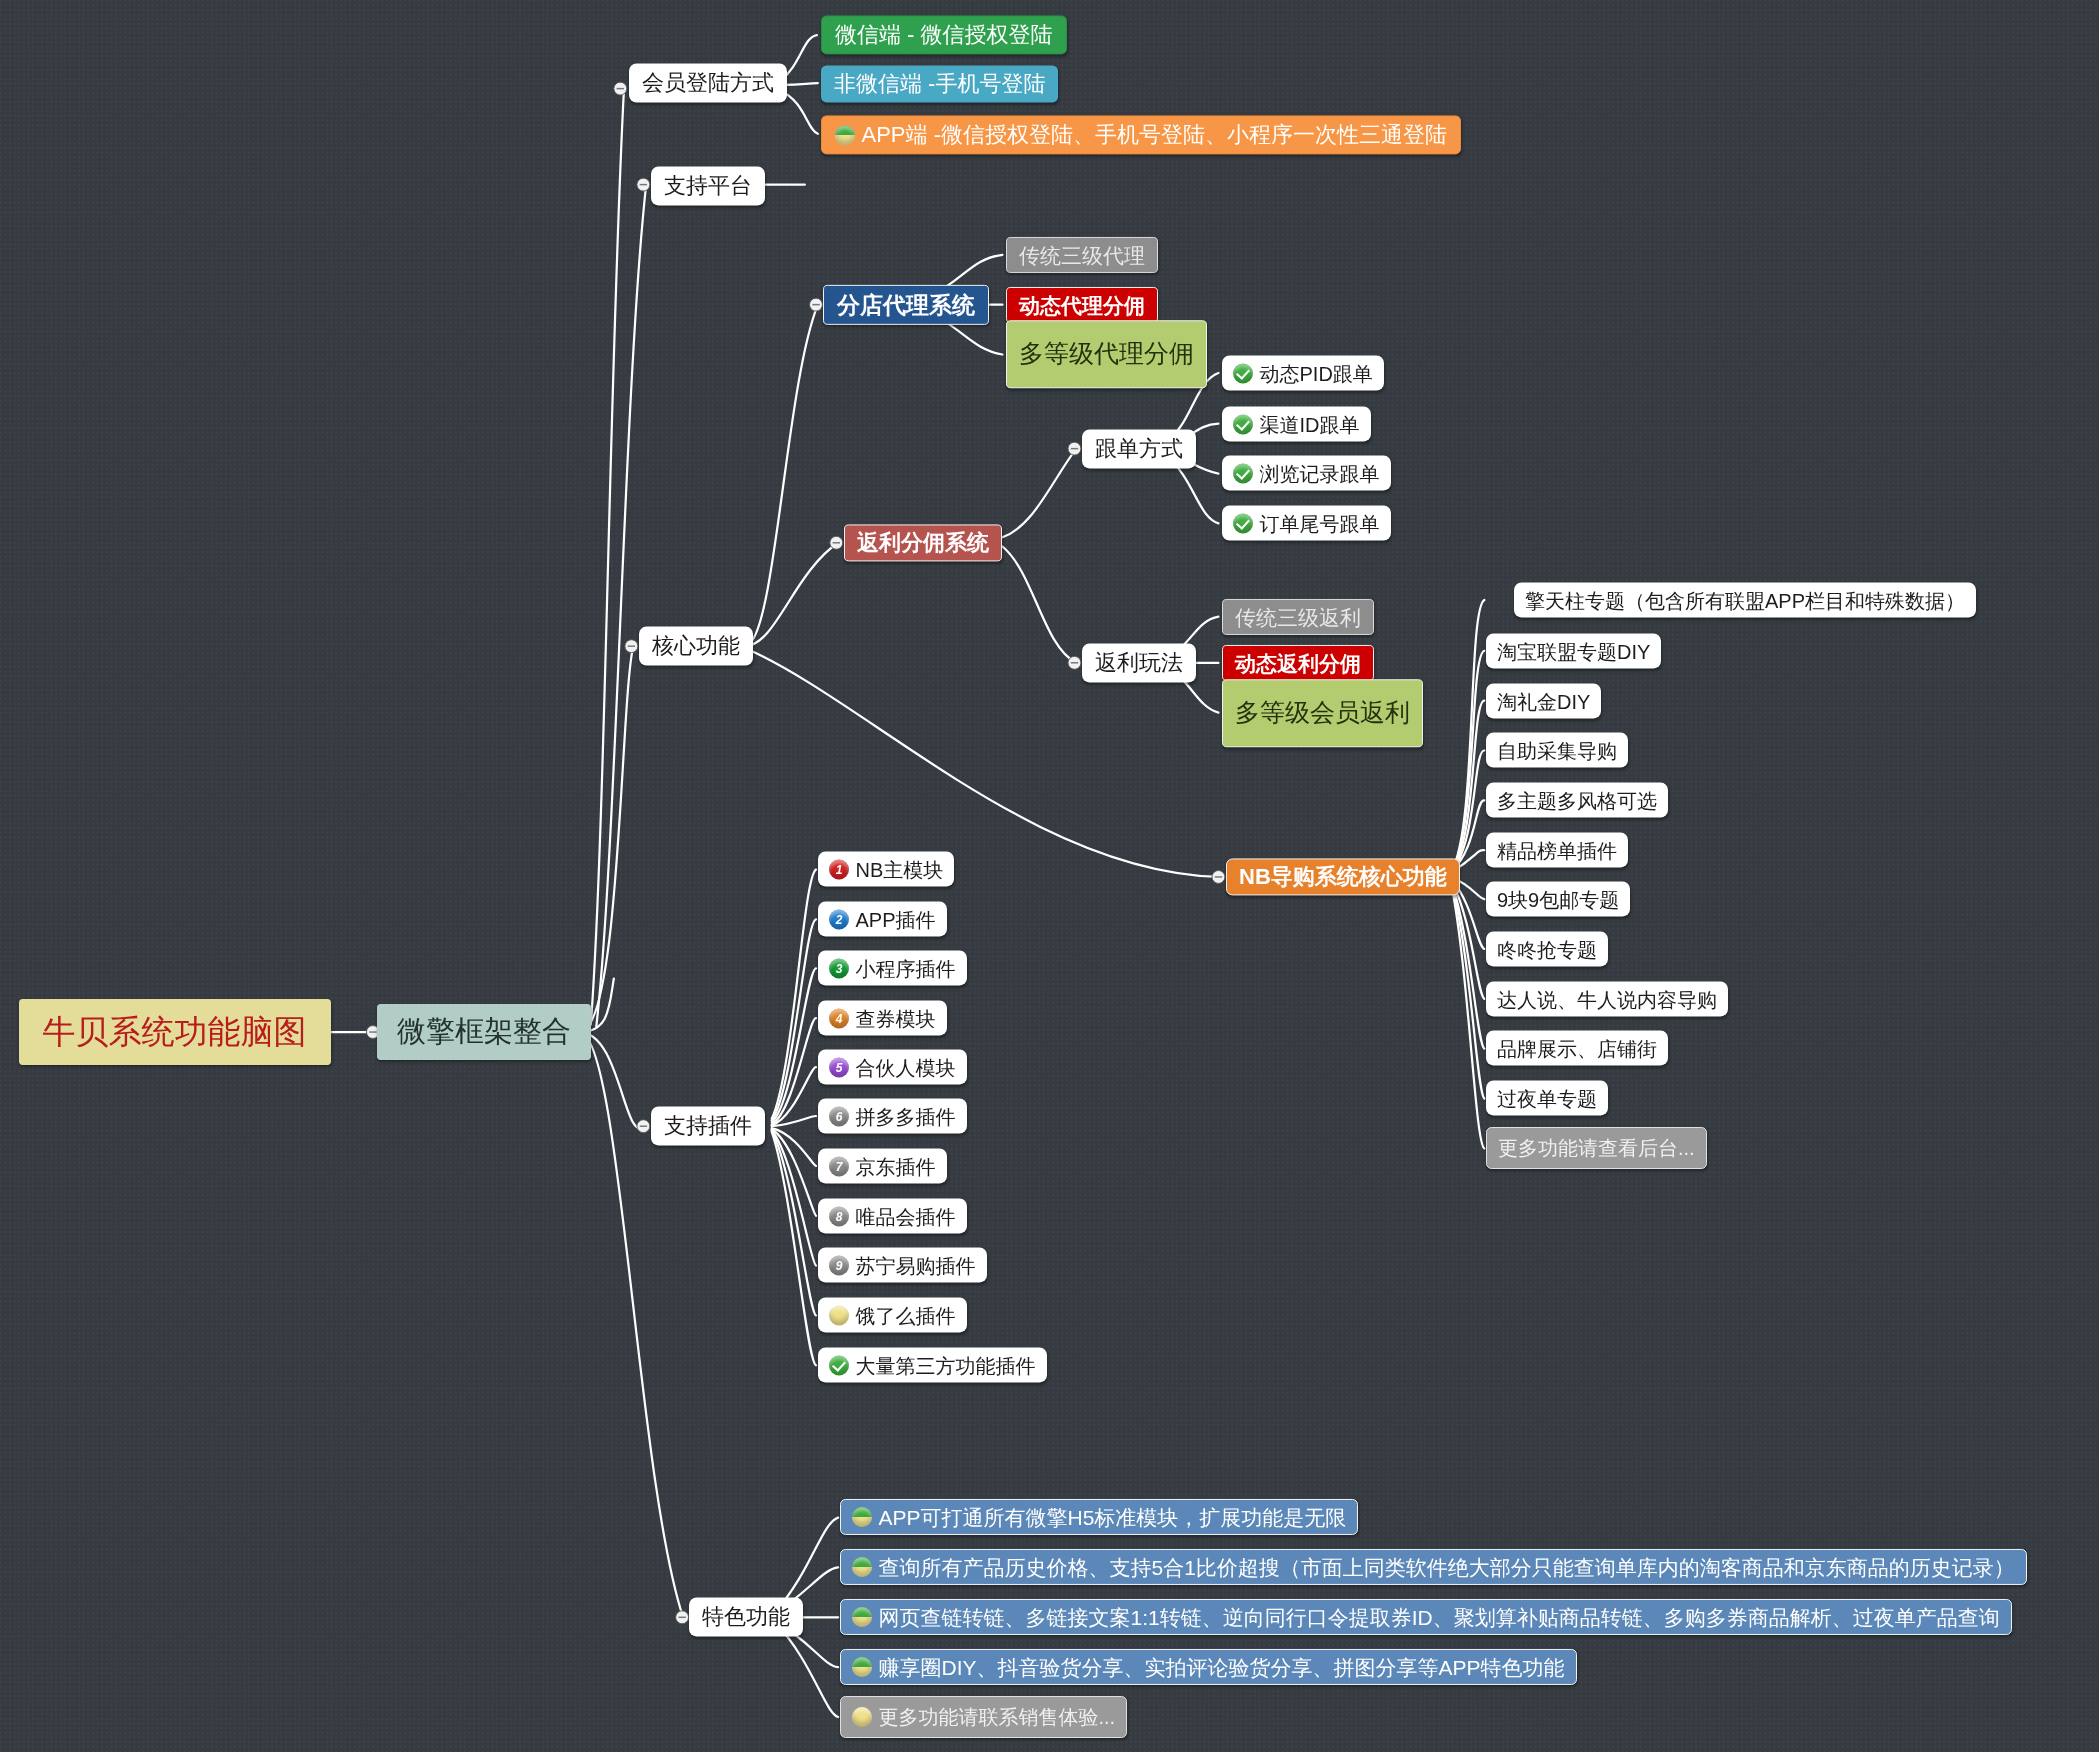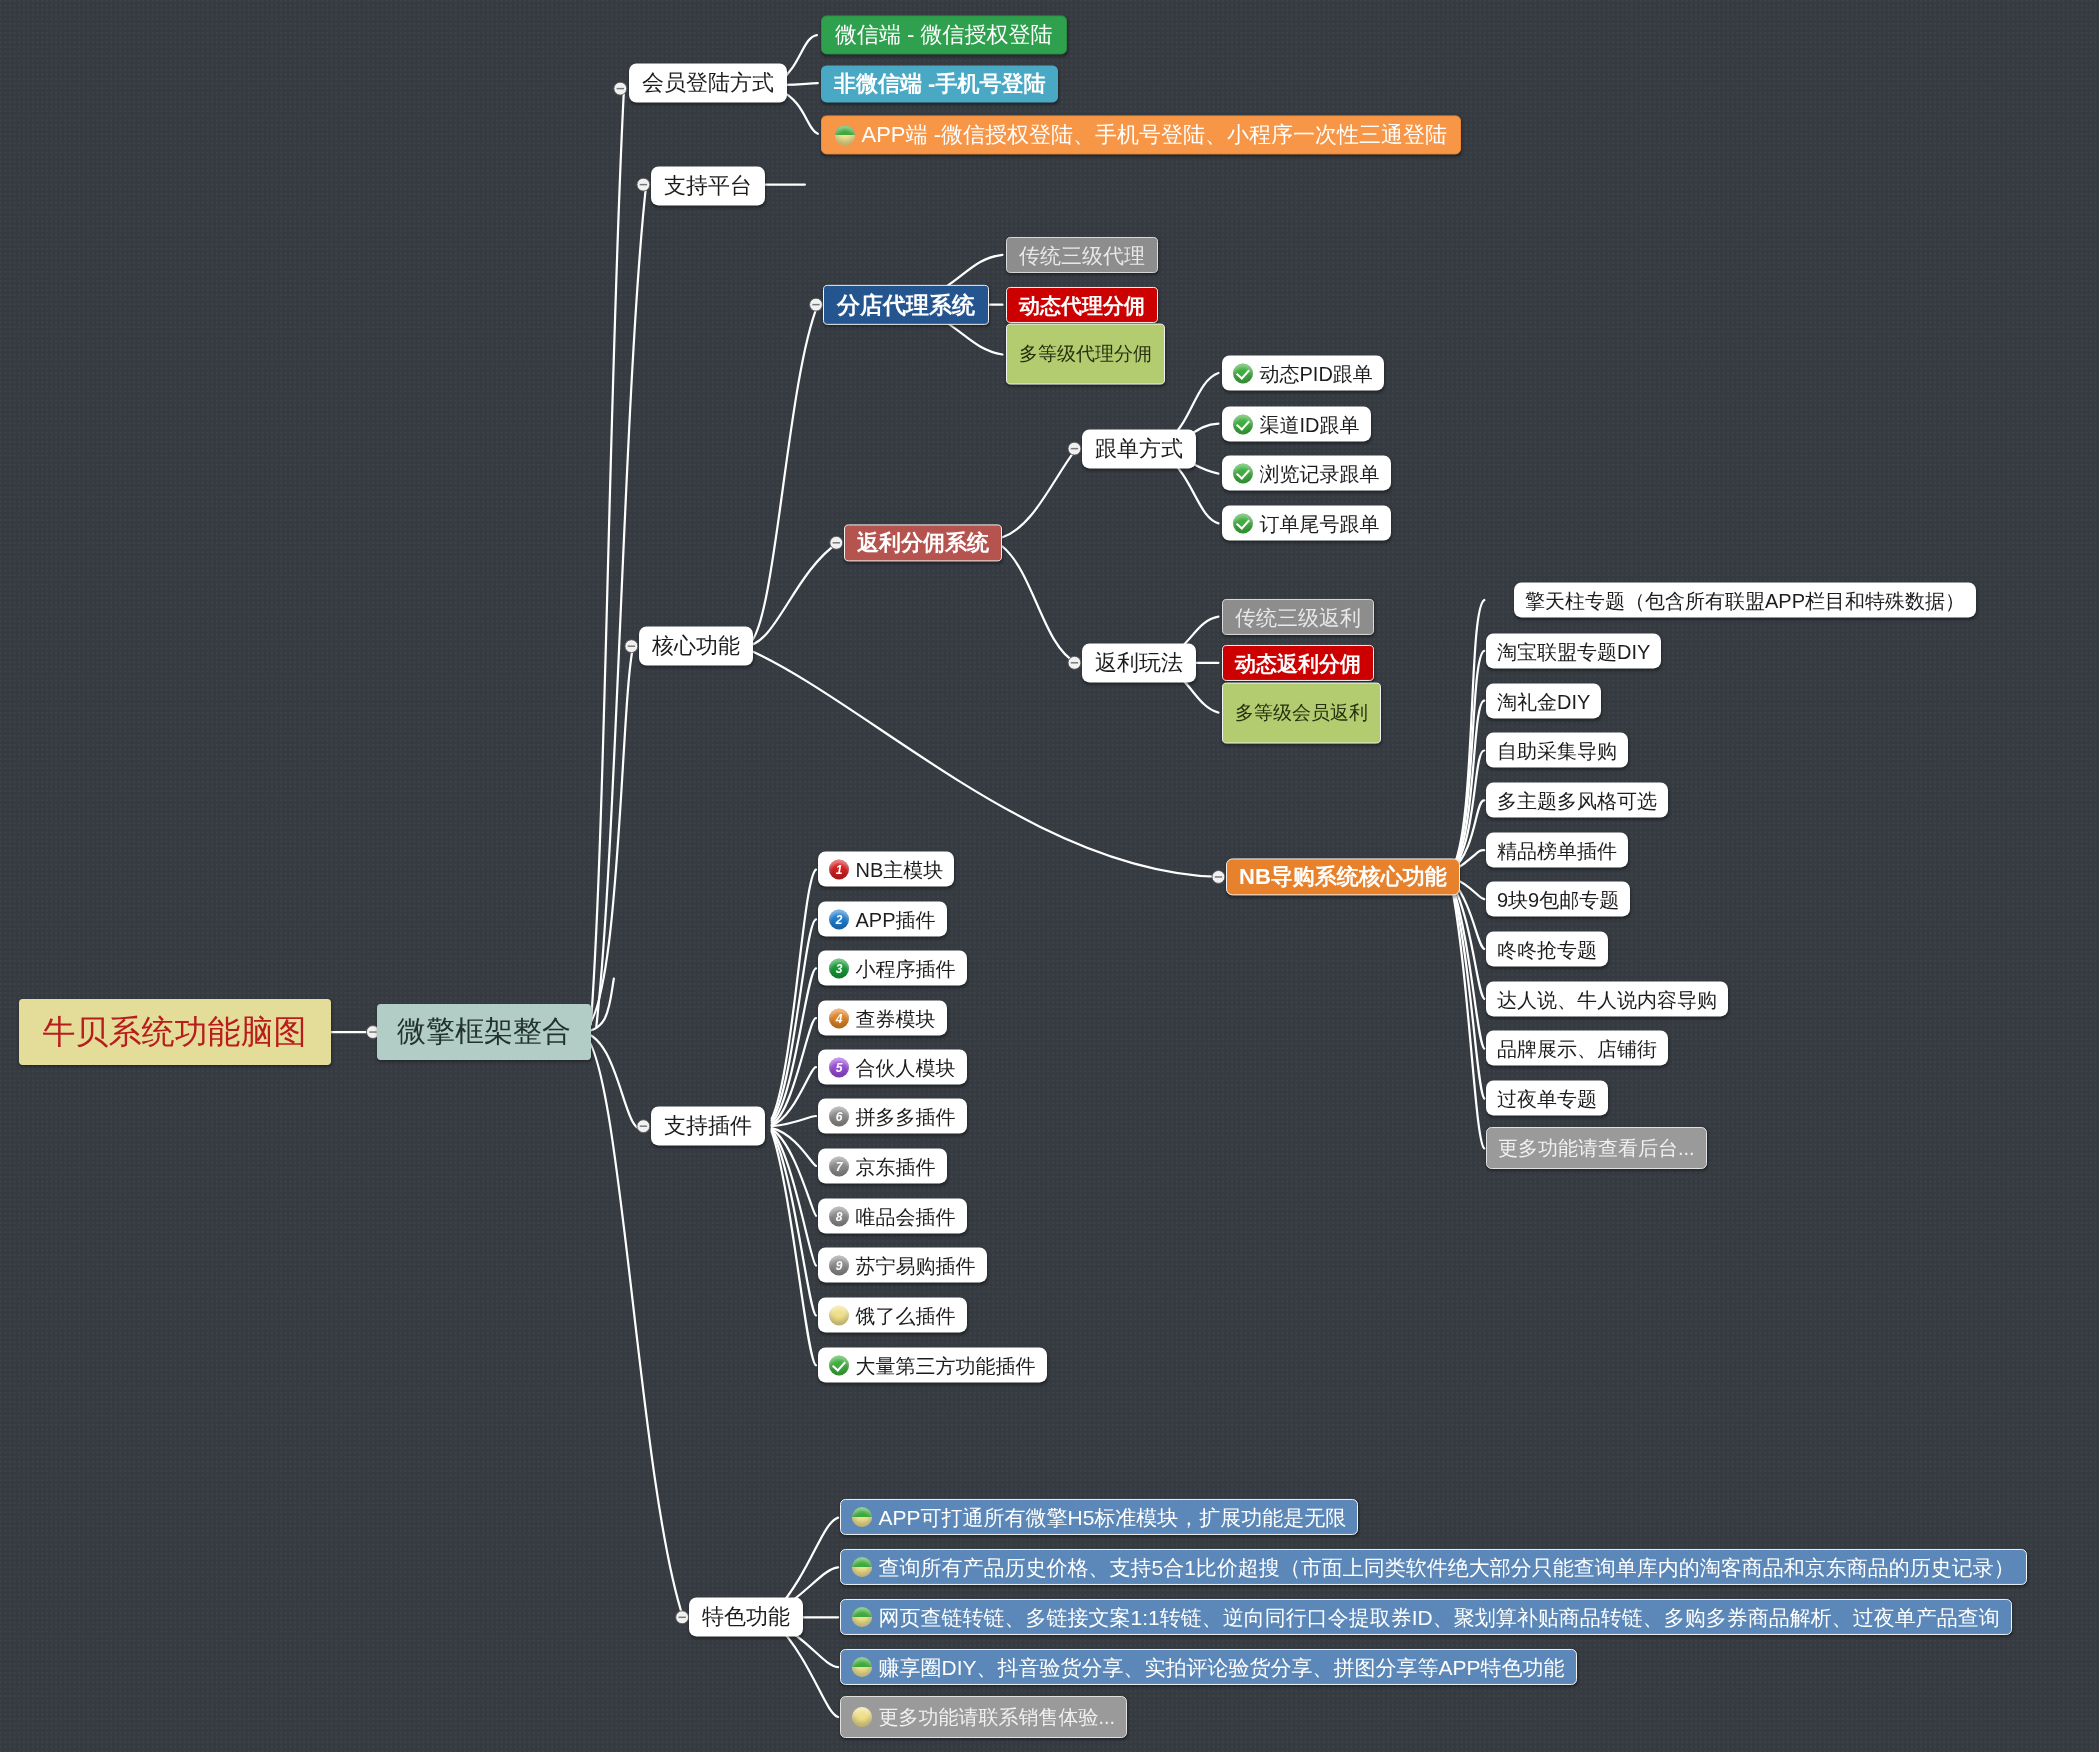--- a/index.html
+++ b/index.html
@@ -69,21 +69,21 @@
     color: #ffffff;
     font-size: 22px;
     padding: 6.5px 13px;
     border-radius: 5.5px;
     border: 0.9px solid #28903f;
   }
   .s-blue-light {
     background: #49a8c4;
     color: #ffffff;
     font-size: 22px;
-    font-weight: bold;
+    font-weight: normal;
     padding: 6.5px 13px;
     border-radius: 5.5px;
   }
   .s-orange {
     background: #f79646;
     color: #ffffff;
     font-size: 22px;
     padding: 6.5px 13px;
     border-radius: 5.5px;
     border: 0.9px solid #ef8a33;
@@ -110,21 +110,21 @@
     color: #ffffff;
     font-size: 21px;
     font-weight: bold;
     padding: 5.5px 12px;
     border-radius: 4.6px;
     border: 1.8px solid #f2f2f2;
   }
   .s-olive {
     background: #b3cc70;
     color: #26300d;
-    font-size: 19px;
+    font-size: 25px;
     padding: 19px 12px;
     border-radius: 4.6px;
     border: 1.8px solid #f2f2f2;
   }
   .s-dustyred {
     background: #b5534f;
     color: #ffffff;
     font-size: 22px;
     font-weight: bold;
     padding: 5.5px 12px;

